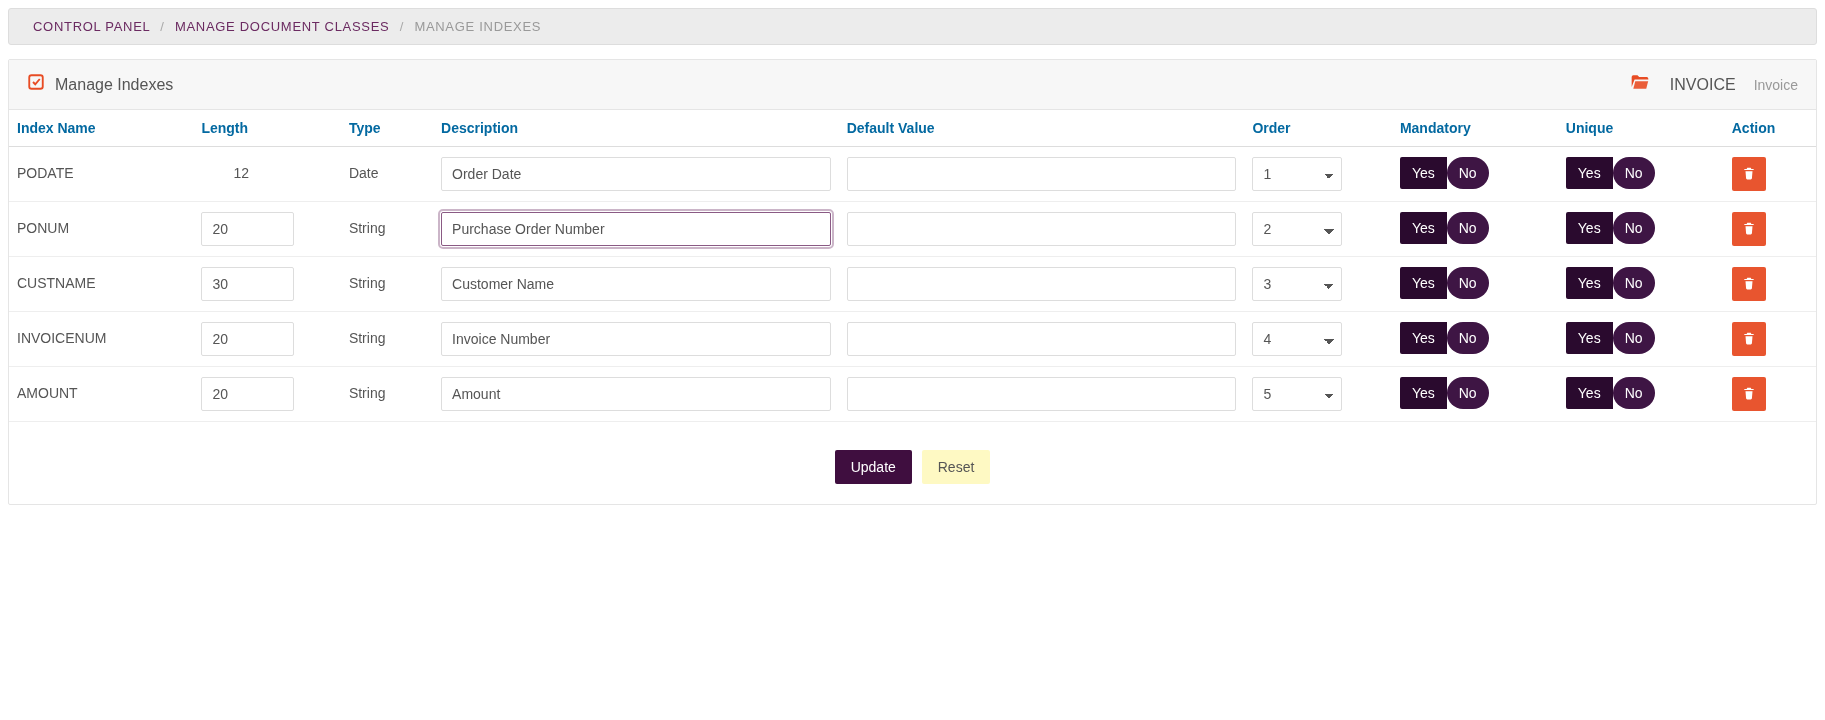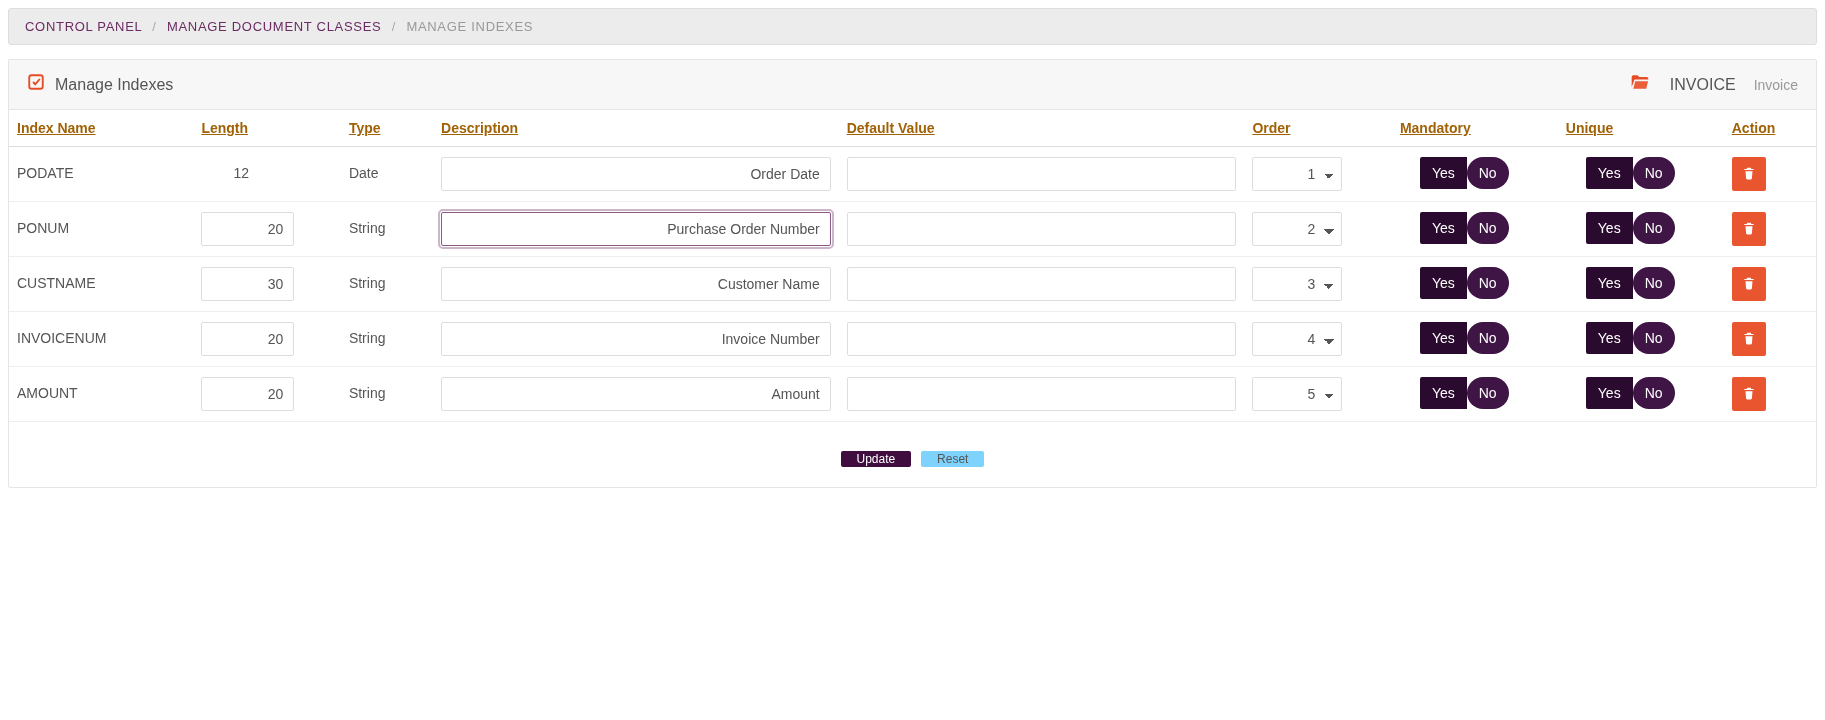--- a/index.html
+++ b/index.html
@@ -7,21 +7,21 @@
       font-family: 'Segoe UI', Tahoma, sans-serif;
       background: #fff;
       color: #333;
       font-size: 14px;
       padding: 8px;
     }
     .breadcrumb {
       background: #ececec;
       border: 1px solid #ddd;
       border-radius: 3px;
-      padding: 10px 16px;
+      padding: 10px 24px;
       margin-bottom: 14px;
       font-size: 13px;
       letter-spacing: 0.7px;
       color: #888;
     }
     .breadcrumb a { color: #6b2a61; text-decoration: none; }
     .breadcrumb .sep { color: #aaa; margin: 0 6px; }
     .breadcrumb .current { color: #999; }
     .panel {
       border: 1px solid #e5e5e5;
@@ -51,57 +51,54 @@
     .panel-doc .doc-code { color: #555; margin-right: 6px; }
     .panel-doc .doc-name { color: #999; font-size: 14px; }
     table.data { width: 100%; border-collapse: collapse; }
     table.data th, table.data td {
       text-align: left;
       padding: 10px 8px;
       border-bottom: 1px solid #eee;
       vertical-align: top;
     }
     table.data th {
-      font-weight: 700; color: #a16207; font-size: 14px;
+      font-weight: 700; color: #0369a1; font-size: 14px;
       border-bottom: 1px solid #ddd;
-      text-decoration: underline;
     }
     table.data td { color: #555; font-size: 14px; }
     .col-name { width: 10%; }
     .col-length { width: 8%; }
     .col-type { width: 5%; }
     .col-desc { width: 22%; }
     .col-default { width: 22%; }
     .col-order { width: 8%; }
     .col-mand { width: 9%; text-align: center;}
     .col-uniq { width: 9%; text-align: center;}
     .col-action { width: 5%; text-align: center; }
     th.center, td.center { text-align: center; }
     .text-input, .select {
       width: 100%;
       padding: 8px 10px;
       border: 1px solid #ddd;
       border-radius: 2px;
       font-size: 14px;
       background: #fff;
       color: #555;
-      text-align: right;
     }
     .length-input { width: 93px; }
     .select { width: 90px; appearance: none; background-image: linear-gradient(45deg, transparent 50%, #555 50%), linear-gradient(135deg, #555 50%, transparent 50%); background-position: right 12px top 16px, right 7px top 16px; background-size: 5px 5px; background-repeat: no-repeat; padding-right: 26px;}
     .desc-focused {
       outline: 2px solid rgba(106,42,97,0.35);
       outline-offset: 1px;
       border-color: #8a5a84;
     }
     .toggle {
       display: inline-flex;
       border-radius: 2px;
       overflow: hidden;
-      margin-left: 20px;
     }
     .toggle button {
       border: none;
       padding: 8px 12px;
       font-size: 14px;
       color: #fff;
       cursor: pointer;
     }
     .toggle .yes { background: #2a0a2e; }
     .toggle .no { background: #3e1544; border-radius: 16px; }
@@ -112,28 +109,28 @@
       color: #fff; font-size: 14px;
       cursor: pointer;
       display: inline-flex; align-items: center; justify-content: center;
     }
     .footer-buttons {
       text-align: center;
       padding: 28px 0 20px 0;
       border: none;
     }
     .btn {
-      padding: 1px 16px;
-      font-size: 12px;
+      padding: 9px 16px;
+      font-size: 14px;
       border: none;
       border-radius: 2px;
       cursor: pointer;
     }
     .btn-primary { background: #3f0e3f; color: #fff; }
-    .btn-secondary { background: #7dd3fc; color: #555; margin-left: 6px; }
+    .btn-secondary { background: #fef9c3; color: #555; margin-left: 6px; }
     .static-length { display: inline-block; padding-top: 8px; width:80px; text-align:center; }
     td .padtop { display:inline-block; padding-top:8px; }
   </style>
 </head>
 <body>
 
 <div class="breadcrumb">
   <a href="#">CONTROL PANEL</a>
   <span class="sep">/</span>
   <a href="#">MANAGE DOCUMENT CLASSES</a>

